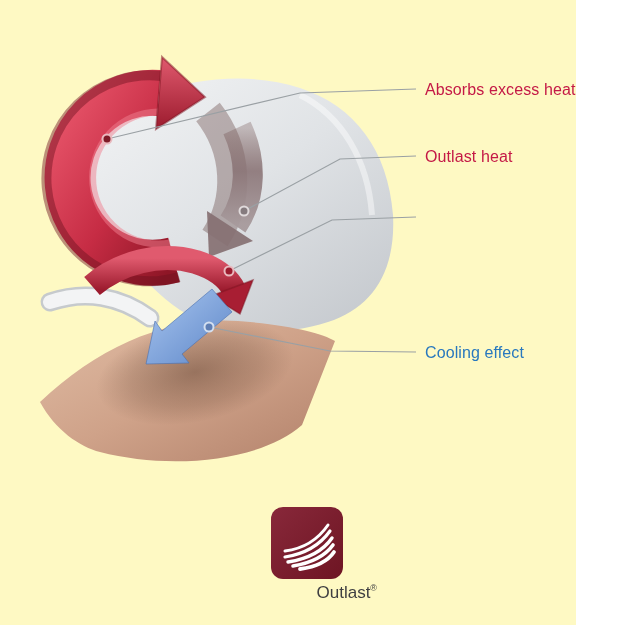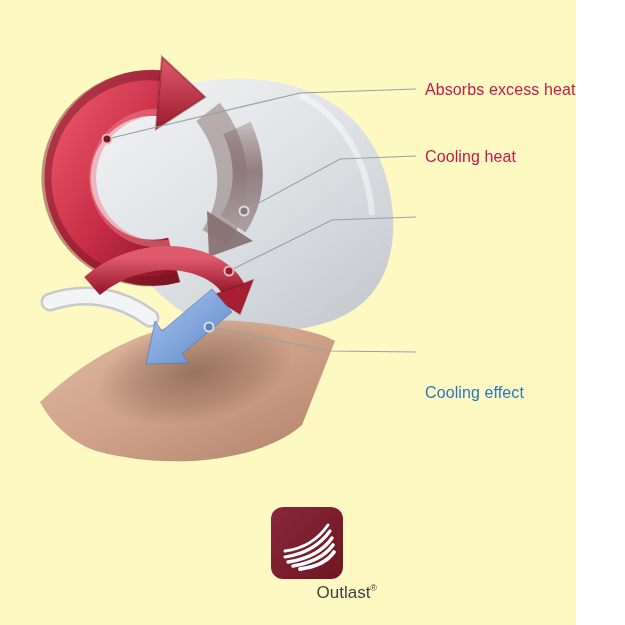--- a/index.html
+++ b/index.html
@@ -6,21 +6,21 @@
   .stage{
     position:relative;width:576px;height:625px;background:#fef9c3;
     font-family:"Liberation Sans",sans-serif;overflow:hidden;
   }
   .diagram-svg{position:absolute;left:0;top:0;}
   .callout{
     position:absolute;font-size:16px;line-height:1.1;white-space:nowrap;
     font-weight:400;letter-spacing:0.1px;
   }
   .callout.red{color:#c41946;}
-  .callout.blue{color:#2878be;margin-top:40px;}
+  .callout.blue{color:#2878be;}
   .logo-box{
     position:absolute;left:271px;top:507px;width:72px;height:72px;
   }
   .logo-word{
     position:absolute;left:247px;top:583px;width:130px;text-align:right;
     font-size:17px;color:#3f3f41;
   }
   .logo-word sup{font-size:9px;}
 </style>
 </head>
@@ -115,21 +115,21 @@
 
     <g stroke-width="2">
       <circle cx="107" cy="139" r="4.5" fill="#7e1a27" stroke="#e9b9be"></circle>
       <circle cx="244" cy="211" r="4.5" fill="#857b7e" stroke="#e0dadb"></circle>
       <circle cx="229" cy="271" r="4.5" fill="#9c1b2e" stroke="#e9b9be"></circle>
       <circle cx="209" cy="327" r="4.5" fill="#5f7fb5" stroke="#d3dff0"></circle>
     </g>
   </svg>
 
   <div class="callout red" style="left:425px;top:81px;">Absorbs excess heat</div>
-  <div class="callout red" style="left:425px;top:148px;">Cooling heat</div>
+  <div class="callout red" style="left:425px;top:148px;">Outlast heat</div>
   <div class="callout blue" style="left:425px;top:344px;">Cooling effect</div>
 
   <div class="logo-box">
     <svg width="72" height="72" viewBox="0 0 72 72">
       <rect x="0" y="0" width="72" height="72" rx="12" fill="url(#logoGrad)"></rect>
       <g stroke="#ffffff" fill="none" stroke-linecap="round">
         <path d="M 14,44 C 30,42 46,34 57,18" stroke-width="3"></path>
         <path d="M 14,50 C 33,47 49,38 59,24" stroke-width="3.2"></path>
         <path d="M 17,55 C 36,52 52,44 61,31" stroke-width="3.4"></path>
         <path d="M 22,59 C 40,56 54,49 62,38" stroke-width="3.6"></path>

